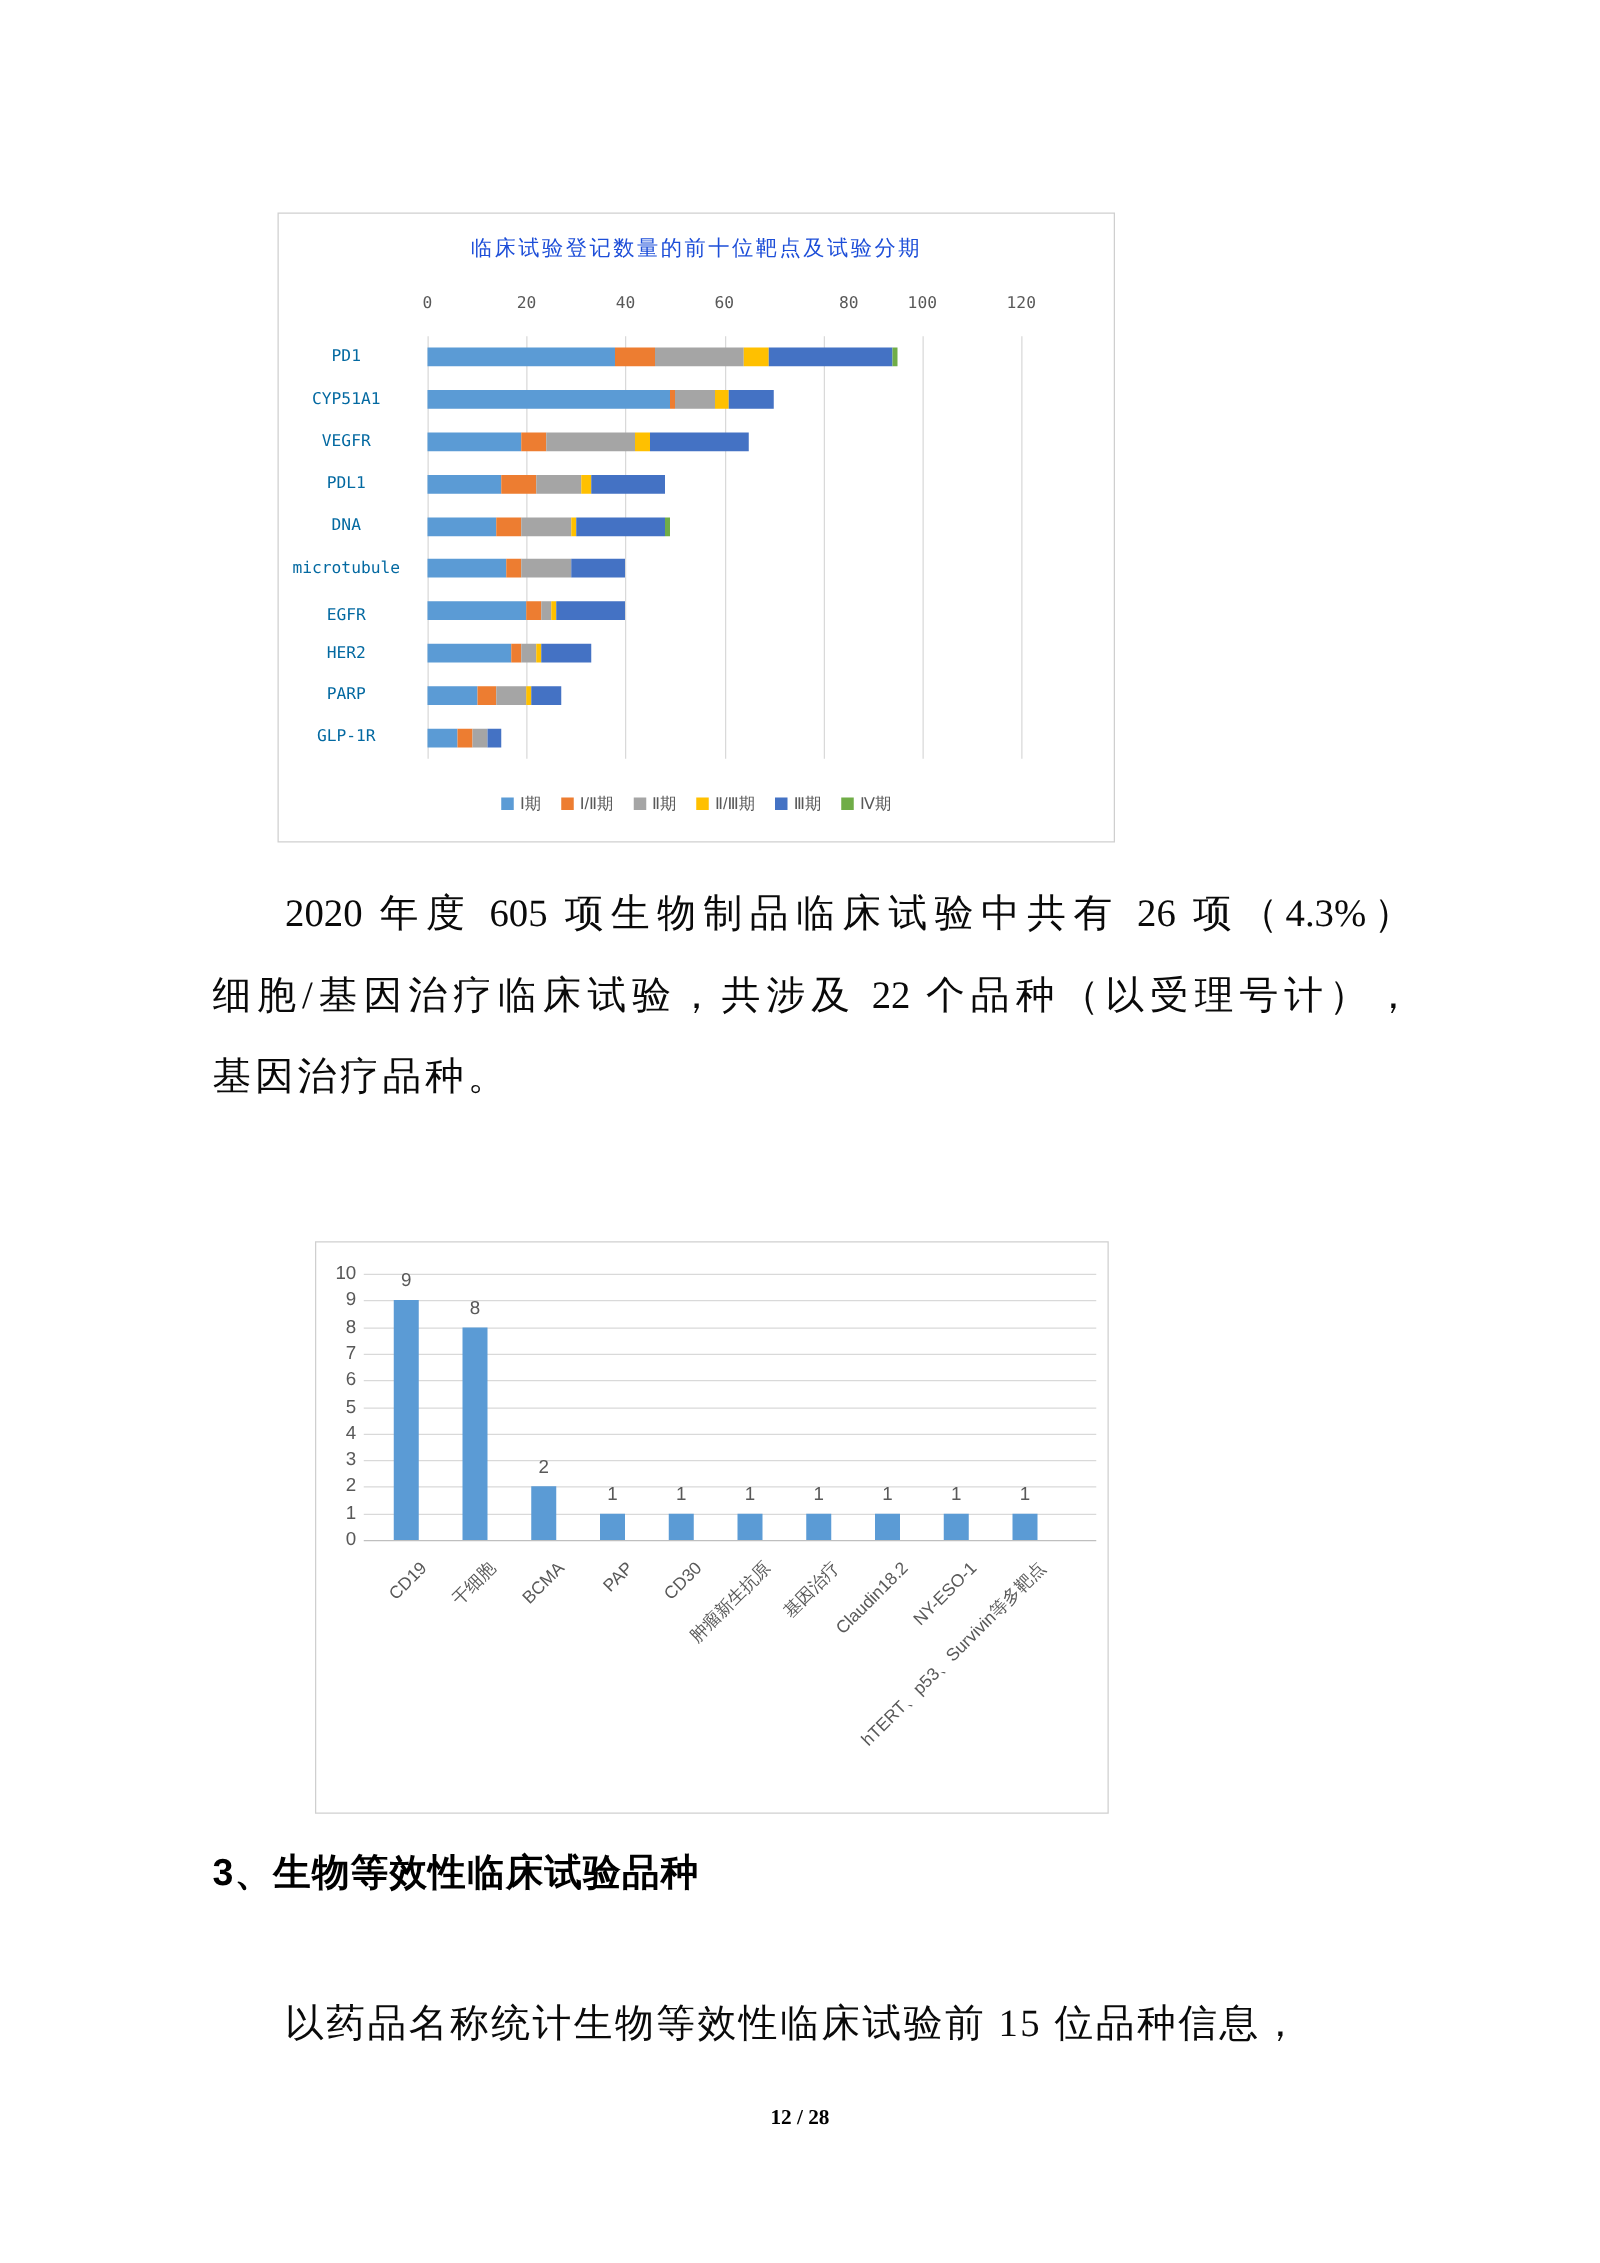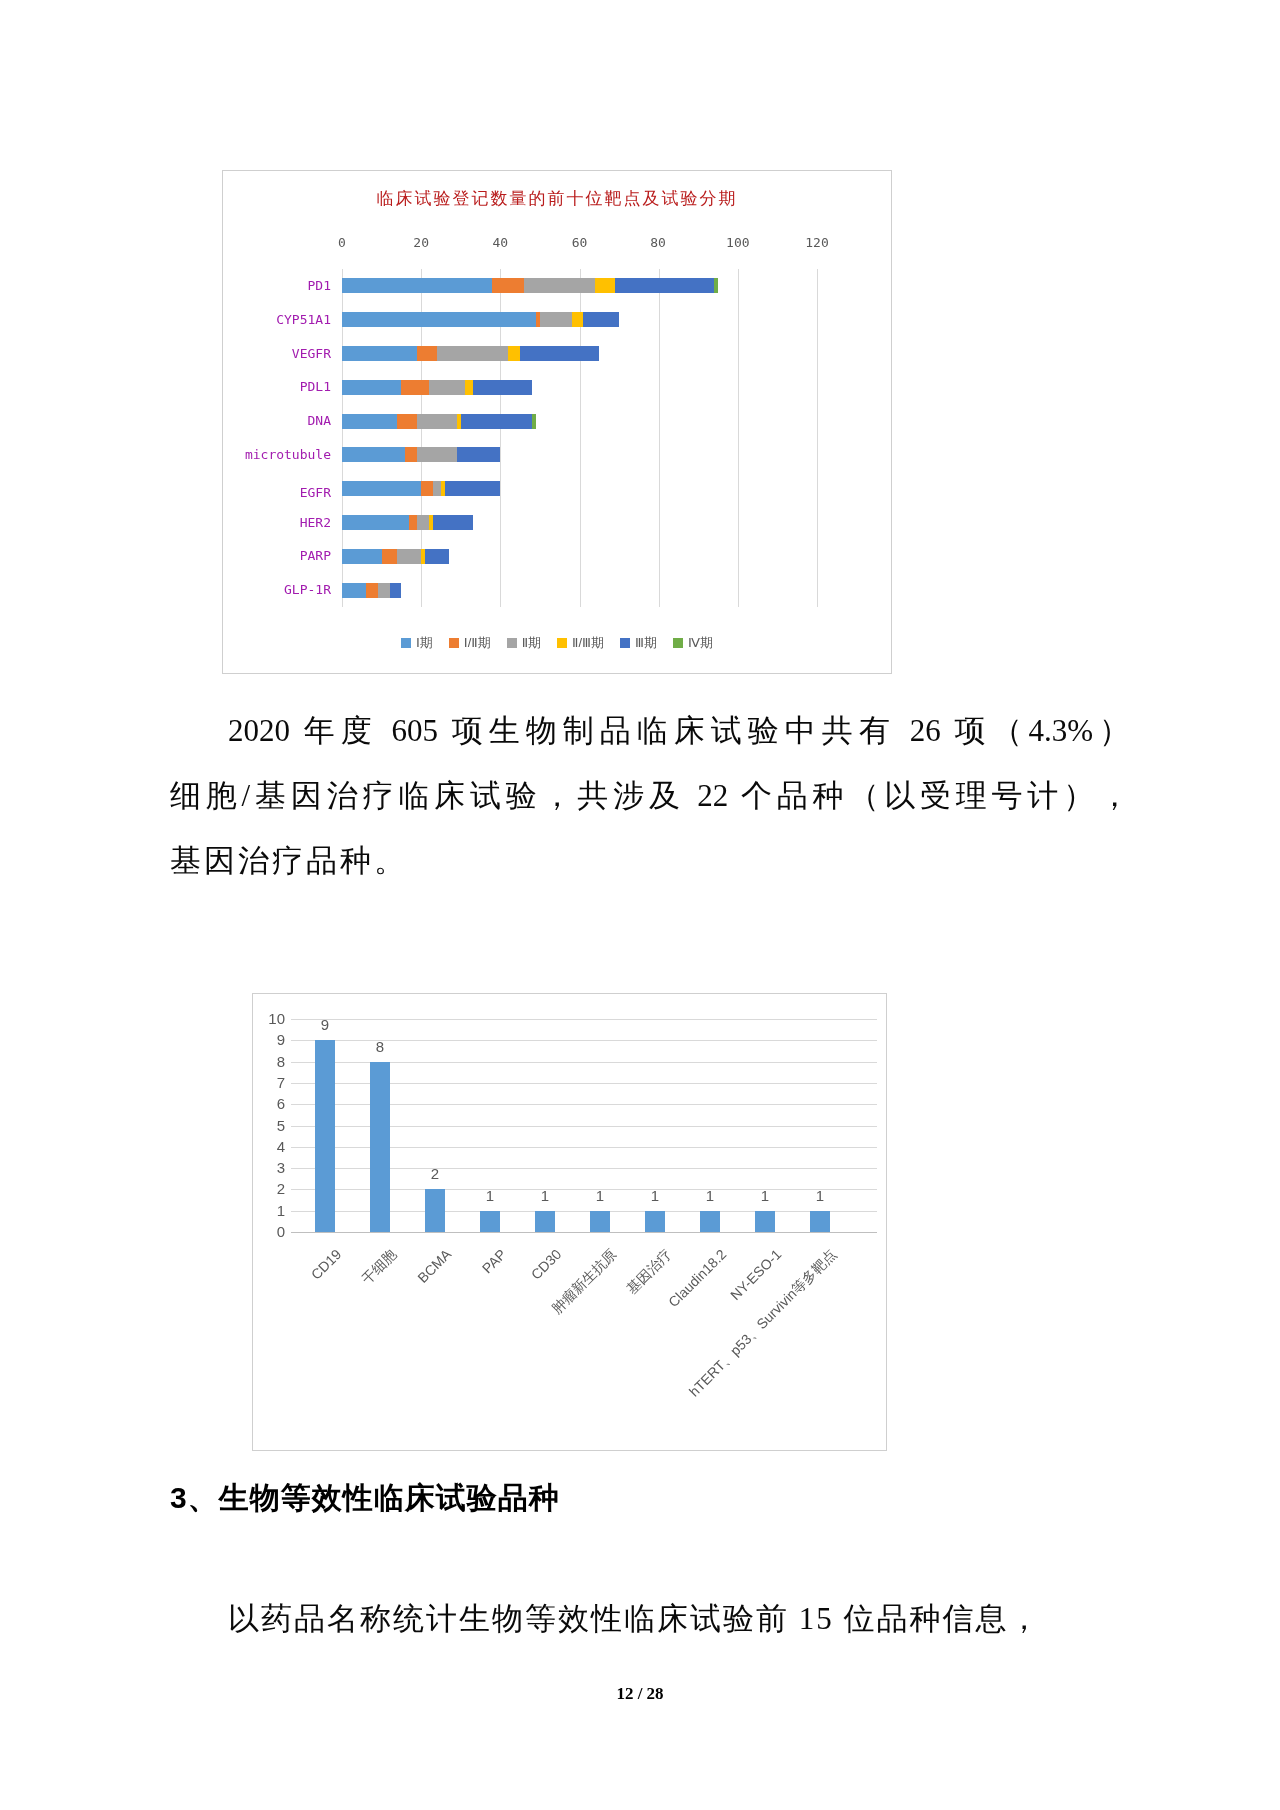--- a/index.html
+++ b/index.html
@@ -3,26 +3,26 @@
 <meta charset="utf-8">
 <style>
   html,body{margin:0;padding:0;}
   body{width:1280px;height:1810px;background:#ffffff;position:relative;overflow:hidden;
        font-family:"Liberation Serif","DejaVu Serif",serif;color:#111;}
   .chart-box{position:absolute;background:#fff;border:1px solid #cfcfcf;}
   #chart1-box{left:222px;top:170px;width:668px;height:502px;}
   #chart2-box{left:252px;top:993px;width:633px;height:456px;}
 
   .c1-title{position:absolute;top:16px;left:0;right:0;text-align:center;
-    font-family:"Liberation Sans","DejaVu Sans",sans-serif;font-size:17px;color:#b91c1c;letter-spacing:2px;}
+    font-family:"Liberation Sans","DejaVu Sans",sans-serif;font-size:17px;color:#1d4ed8;letter-spacing:2px;}
   .c1-grid{position:absolute;top:98px;height:338px;width:1px;background:#d9d9d9;}
   .c1-tick{position:absolute;top:64px;transform:translateX(-50%);
     font-family:"DejaVu Sans Mono","Liberation Mono",monospace;font-size:13px;color:#595959;}
-  .c1-cat{position:absolute;left:0;width:108px;text-align:right;
-    font-family:"DejaVu Sans Mono","Liberation Mono",monospace;font-size:13px;color:#a21caf;}
+  .c1-cat{position:absolute;left:0;width:108px;text-align:center;
+    font-family:"DejaVu Sans Mono","Liberation Mono",monospace;font-size:13px;color:#0369a1;}
   .c1-seg{position:absolute;height:15px;}
   .c1-legend{position:absolute;top:463px;left:0;right:0;display:flex;justify-content:center;gap:16px;
     font-family:"Liberation Sans","DejaVu Sans",sans-serif;font-size:13px;color:#595959;align-items:center;}
   .c1-legend .it{display:flex;align-items:center;}
   .c1-legend .sw{display:inline-block;width:10px;height:10px;margin-right:5px;flex:none;}
 
   .c2-grid{position:absolute;left:38px;width:586px;height:1px;background:#d9d9d9;}
   .c2-ytick{position:absolute;left:0;width:32px;text-align:right;
     font-family:"Liberation Sans","DejaVu Sans",sans-serif;font-size:15px;color:#595959;}
   .c2-bar{position:absolute;width:20px;}
@@ -75,21 +75,21 @@
     </div>
 <div class="c1-grid" style="left: 119px;"></div>
     <div class="c1-tick" style="left: 119px;">0</div>
     <div class="c1-grid" style="left: 198.167px;"></div>
     <div class="c1-tick" style="left: 198.167px;">20</div>
     <div class="c1-grid" style="left: 277.333px;"></div>
     <div class="c1-tick" style="left: 277.333px;">40</div>
     <div class="c1-grid" style="left: 356.5px;"></div>
     <div class="c1-tick" style="left: 356.5px;">60</div>
     <div class="c1-grid" style="left: 435.667px;"></div>
-    <div class="c1-tick" style="left: 435px;">80</div>
+    <div class="c1-tick" style="left: 456px;">80</div>
     <div class="c1-grid" style="left: 514.833px;"></div>
     <div class="c1-tick" style="left: 514.833px;">100</div>
     <div class="c1-grid" style="left: 594px;"></div>
     <div class="c1-tick" style="left: 594px;">120</div>
     <div class="c1-cat" style="top: 106.9px;">PD1</div>
     <div class="c1-seg" style="left: 119px; width: 150.417px; top: 107.4px; background: rgb(91, 155, 213);"></div>
     <div class="c1-seg" style="left: 269.417px; width: 31.6667px; top: 107.4px; background: rgb(237, 125, 49);"></div>
     <div class="c1-seg" style="left: 301.083px; width: 71.25px; top: 107.4px; background: rgb(165, 165, 165);"></div>
     <div class="c1-seg" style="left: 372.333px; width: 19.7917px; top: 107.4px; background: rgb(255, 192, 0);"></div>
     <div class="c1-seg" style="left: 392.125px; width: 98.9583px; top: 107.4px; background: rgb(68, 114, 196);"></div>

